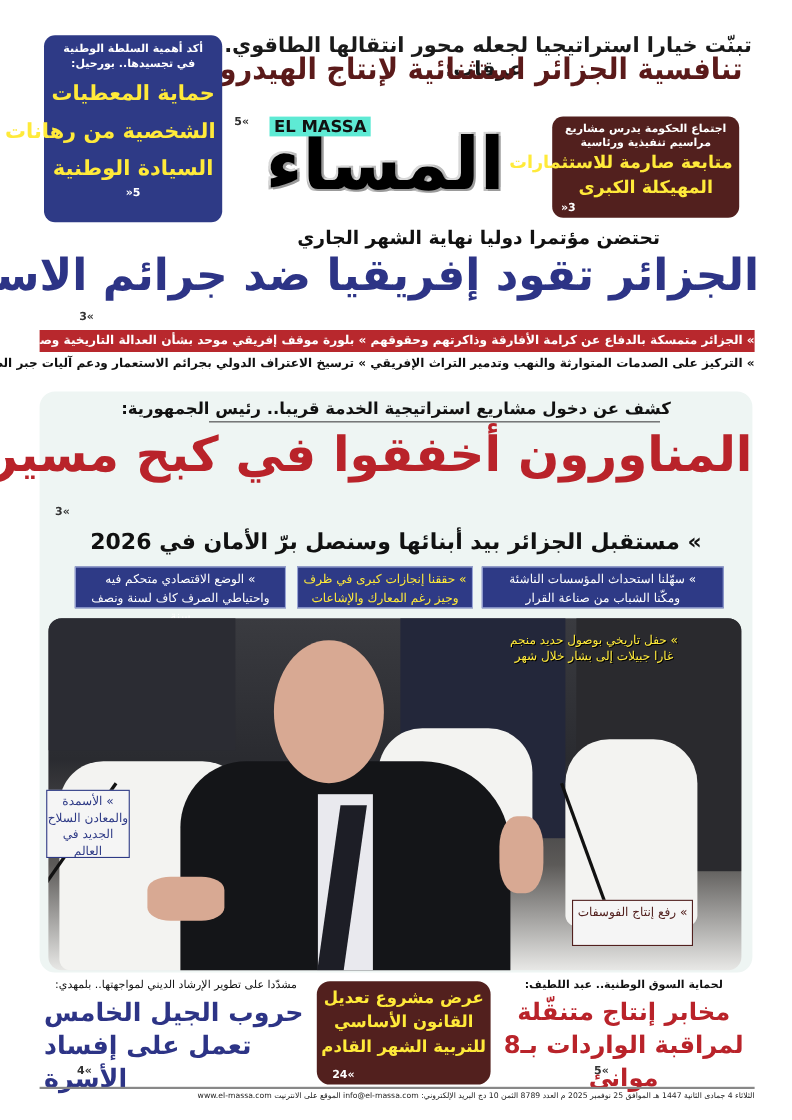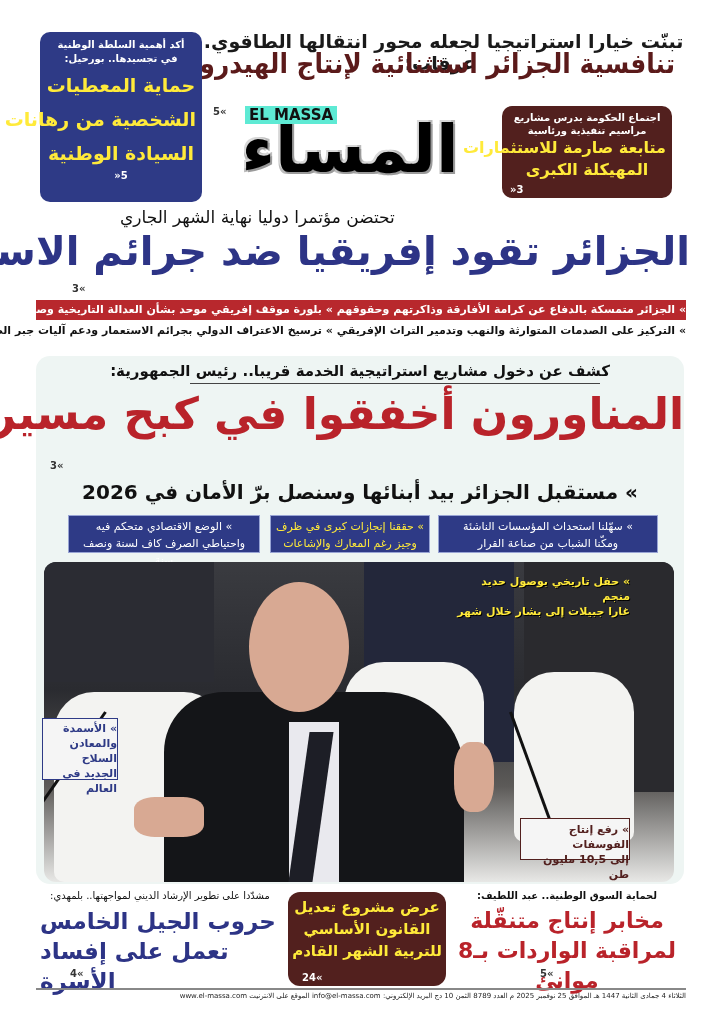--- a/index.html
+++ b/index.html
@@ -26,21 +26,21 @@
   #mast-pg { position: absolute; left: 8px; top: 6px; font-size: 10px; font-weight: bold; color: #333; }
   #mast-tag { position: absolute; left: 0; top: 86px; width: 290px; height: 18px; background: #e5f3ee; border-radius: 9px; text-align: center; font-size: 11px; color: #222; line-height: 18px; font-style: italic; }
 
   
   #right-box { left: 502px; top: 106px; width: 170px; height: 92px; background: #52201e; border-radius: 10px; padding: 5px 6px; text-align: center; }
   #right-box .kick { color: #fff; font-size: 10px; font-weight: bold; line-height: 13px; }
   #right-box .head { color: #ffea3a; font-size: 16px; font-weight: 900; line-height: 22px; white-space: nowrap; }
   #right-box .pg { position: absolute; left: 8px; bottom: 3px; color: #fff; font-size: 10px; font-weight: bold; }
 
   
-  #kicker2 { left: 120px; top: 207px; width: 480px; text-align: left; font-size: 17px; font-weight: normal; color: #111; letter-spacing: 1px; }
+  #kicker2 { left: 120px; top: 207px; width: 480px; text-align: right; font-size: 17px; font-weight: bold; color: #111; letter-spacing: 1px; }
   #headline2 { left: 30px; top: 228px; width: 660px; text-align: center; font-size: 40px; font-weight: 900; color: #2d3486; white-space: nowrap; }
   #pg2 { left: 72px; top: 283px; font-size: 10px; font-weight: bold; color: #333; }
 
   #redbar { left: 36px; top: 300px; width: 650px; height: 20px; background: #b8282d; color: #fff; font-size: 11px; font-weight: bold; text-align: center; line-height: 20px; white-space: nowrap; overflow: hidden; }
   #subline { left: 36px; top: 324px; width: 650px; text-align: center; font-size: 11px; font-weight: bold; color: #111; white-space: nowrap; }
 
   
   #main-panel { left: 36px; top: 356px; width: 648px; height: 528px; background: #eef5f3; border-radius: 14px; }
   #kicker3 { left: 110px; top: 362px; width: 500px; text-align: center; font-size: 15px; font-weight: bold; color: #111; }
   #kicker3-rule { left: 190px; top: 383px; width: 410px; height: 1px; background: #444; }
@@ -57,21 +57,21 @@
   
   #photo { left: 44px; top: 562px; width: 630px; height: 320px; border-radius: 12px; overflow: hidden;
     background: linear-gradient(180deg, #3a3b40 0%, #2a2b30 40%, #5c5a58 70%, #e8e8e6 100%); }
   .ph-chair { position: absolute; background: #f3f3f1; border-radius: 40px 40px 10px 10px; }
   .ph-suit { position: absolute; background: #141518; }
   .ph-skin { position: absolute; background: #d8a993; border-radius: 50%; }
   .ph-shirt { position: absolute; background: #e9e9ee; }
   .ph-tie { position: absolute; background: #1d1e26; }
   .ph-mic { position: absolute; background: #111; }
 
-  .cap { position: absolute; font-size: 11px; font-weight: bold; line-height: 15px; }
+  .cap { position: absolute; font-size: 11px; font-weight: normal; line-height: 15px; text-align: center; }
   #cap-top { left: 450px; top: 574px; width: 180px; color: #ffea3a; text-shadow: 1px 1px 0 #000; }
   #cap-left { left: 42px; top: 718px; width: 76px; height: 62px; background: #f5f5f5; border: 1px solid #2e3a86; color: #2e3a86; padding-top: 2px; }
   #cap-right { left: 520px; top: 818px; width: 110px; height: 42px; background: #f5f5f5; border: 1px solid #52201e; color: #52201e; padding-top: 3px; }
 
   
   #bl-kicker { left: 40px; top: 890px; width: 240px; text-align: center; font-size: 10px; font-weight: normal; color: #111; }
   #bl-head { left: 40px; top: 906px; width: 240px; text-align: left; font-size: 23px; font-weight: 900; color: #2d3486; line-height: 30px; }
   #bl-pg { left: 70px; top: 968px; font-size: 10px; font-weight: bold; color: #333; }
 
   #bm-box { left: 288px; top: 892px; width: 158px; height: 94px; background: #52201e; border-radius: 12px; text-align: center; color: #ffea3a; font-size: 15px; font-weight: 900; line-height: 22px; padding-top: 4px; }
@@ -164,21 +164,20 @@
   <div>» حفل تاريخي بوصول حديد منجم</div>
   <div>غارا جبيلات إلى بشار خلال شهر</div>
 </div>
 <div id="cap-left" class="cap rtl">
   <div>» الأسمدة</div>
   <div>والمعادن السلاح</div>
   <div>الجديد في العالم</div>
 </div>
 <div id="cap-right" class="cap rtl">
   <div>» رفع إنتاج الفوسفات</div>
-  <div>إلى 10,5 مليون طن</div>
 </div>
 
 <div id="bl-kicker" class="abs rtl">مشدّدا على تطوير الإرشاد الديني لمواجهتها.. بلمهدي:</div>
 <div id="bl-head" class="abs rtl">
   <div>حروب الجيل الخامس</div>
   <div>تعمل على إفساد الأسرة</div>
 </div>
 <div id="bl-pg" class="abs">4«</div>
 
 <div id="bm-box" class="abs rtl">

